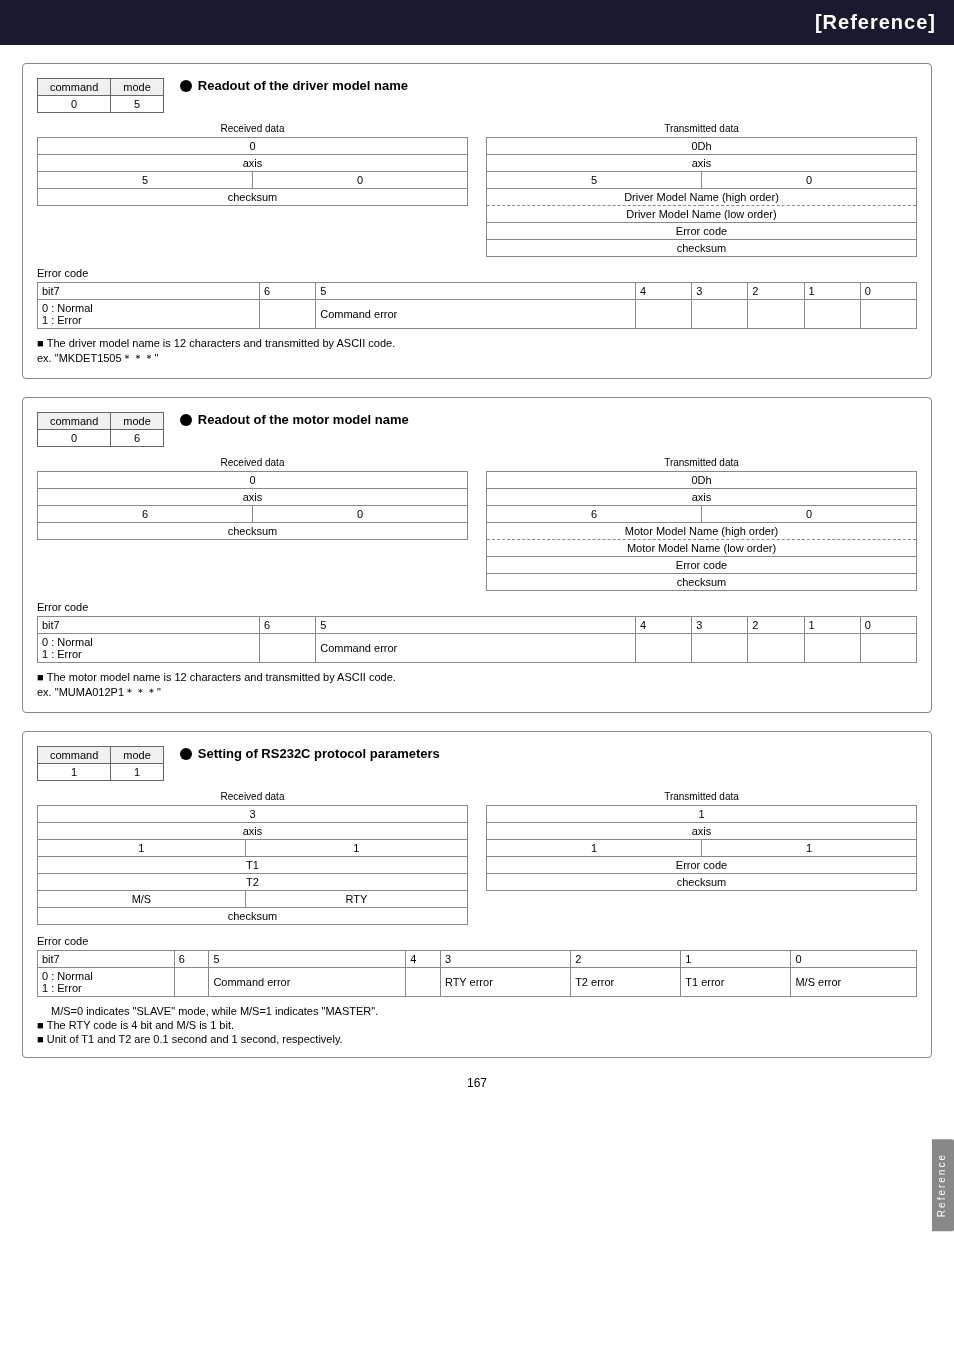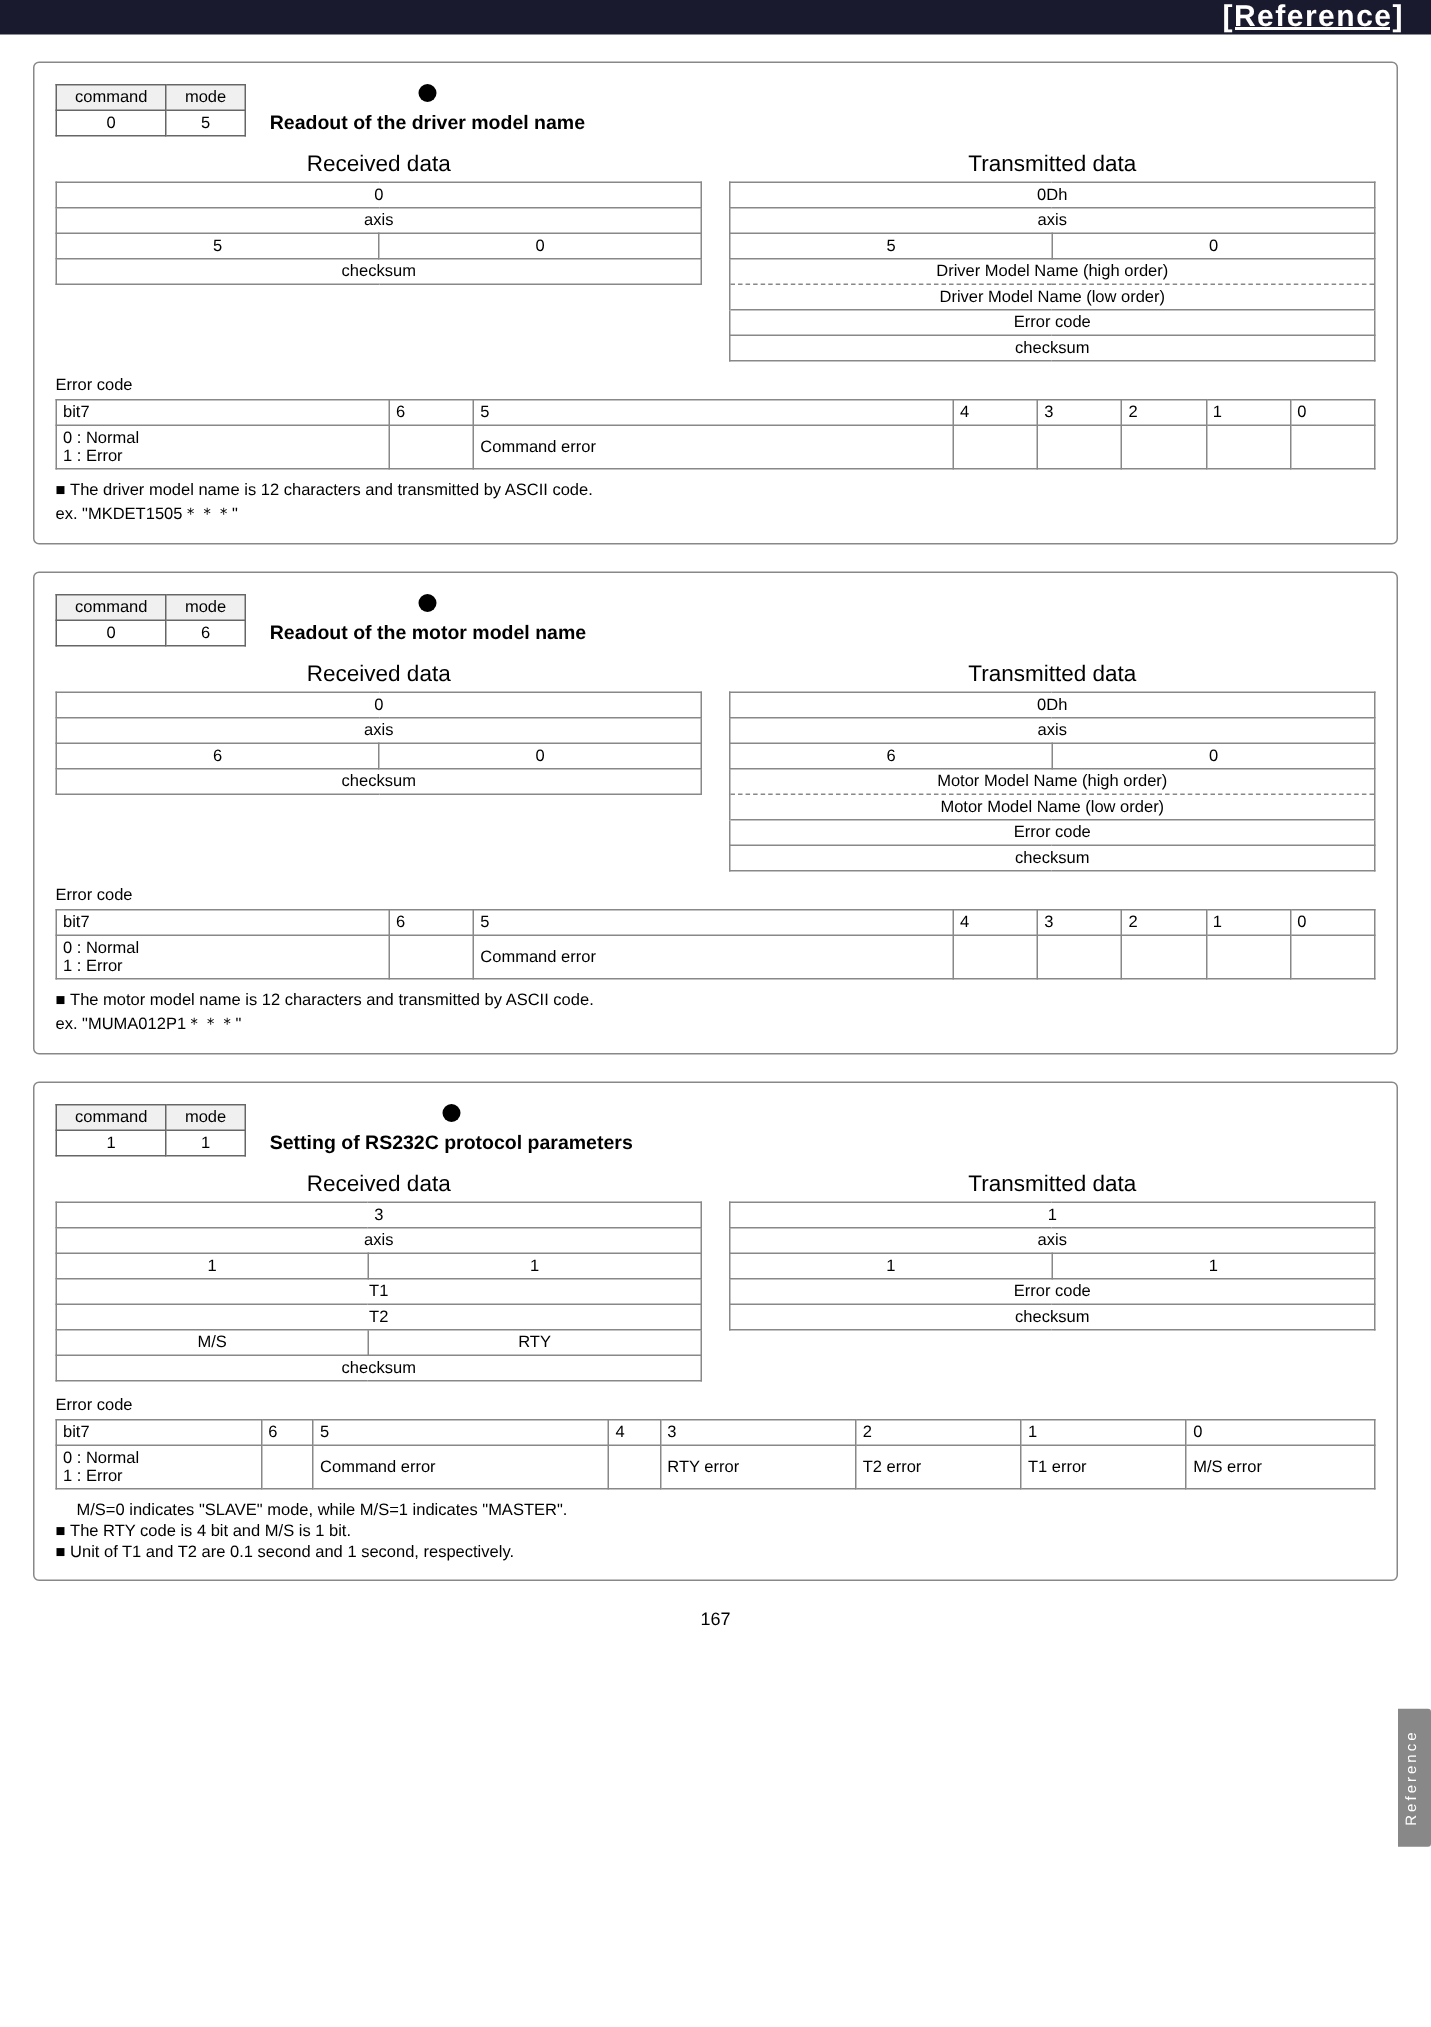--- a/index.html
+++ b/index.html
@@ -11,25 +11,24 @@
       width: 954px;
       min-height: 1351px;
       position: relative;
     }
 
     
     .page-header {
       background: #1a1a2e;
       color: #fff;
       text-align: right;
-      padding: 0 18px;
+      padding: 11px 18px;
       font-size: 20px;
       font-weight: bold;
       letter-spacing: 1px;
-      text-decoration: underline;
     }
 
     .page-content {
       padding: 18px 22px 18px 22px;
     }
 
     
     .section-box {
       border: 1px solid #888;
       border-radius: 4px;
@@ -58,21 +57,20 @@
       background: #f0f0f0;
       font-weight: normal;
     }
 
     .section-title {
       font-size: 13px;
       font-weight: bold;
       display: flex;
       align-items: center;
       gap: 6px;
-      flex-direction: column;
     }
     .bullet-circle {
       display: inline-block;
       width: 12px;
       height: 12px;
       background: #000;
       border-radius: 50%;
       flex-shrink: 0;
     }
 
@@ -80,21 +78,21 @@
     .data-tables-row {
       display: flex;
       gap: 18px;
       margin-top: 8px;
     }
     .data-block {
       flex: 1;
     }
     .data-block-title {
       text-align: center;
-      font-size: 15px;
+      font-size: 10px;
       margin-bottom: 3px;
     }
     .data-table {
       border-collapse: collapse;
       width: 100%;
       font-size: 11px;
     }
     .data-table td, .data-table th {
       border: 1px solid #888;
       padding: 2px 6px;

